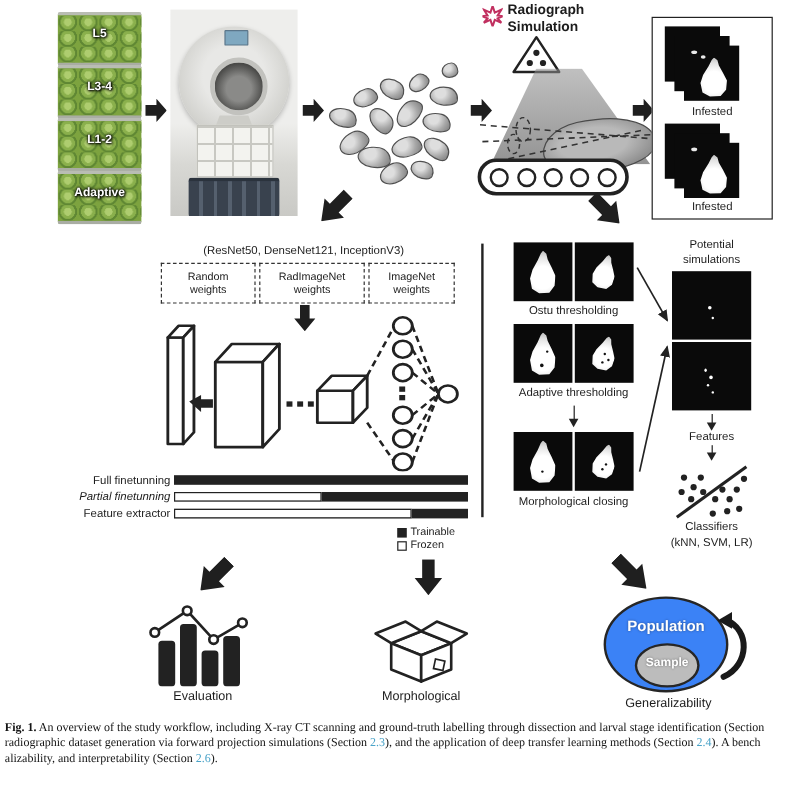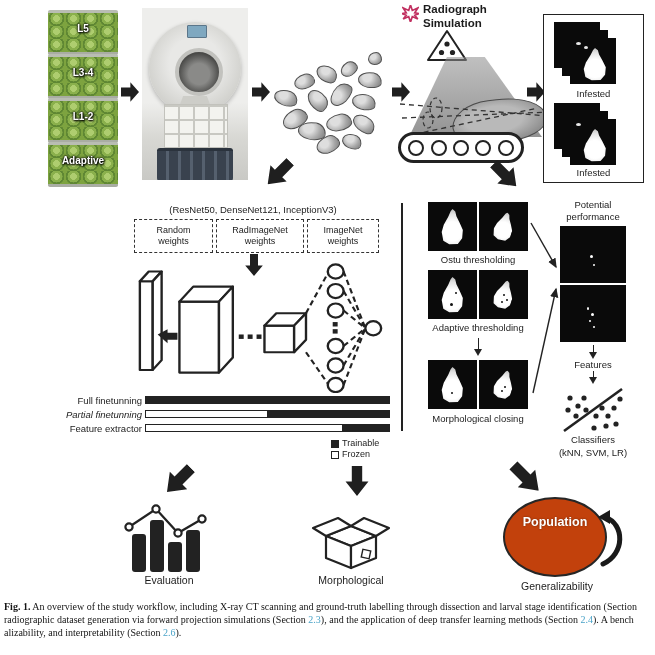--- a/index.html
+++ b/index.html
@@ -57,21 +57,21 @@
   .bar-label{position:absolute;width:88px;text-align:right;font-size:9.5px;}
   .bar{position:absolute;left:145px;width:245px;height:8px;background:#222;}
   .bar .frozen{position:absolute;left:0;top:0;bottom:0;background:#fff;border:1.6px solid #222;box-sizing:border-box;}
   .legrow{display:flex;align-items:center;gap:3px;font-size:9px;line-height:11px;}
   .sw{width:8px;height:8px;box-sizing:border-box;}
   
   .bsq{position:absolute;width:49px;height:49px;background:#0a0a0a;}
   .segsq{position:absolute;width:66px;height:57px;background:#0a0a0a;}
   .plabel{position:absolute;font-size:9.5px;text-align:center;}
   
-  .popcircle{left:503px;top:497px;width:104px;height:80px;border-radius:50%;background:#c2410c;border:2.5px solid #262626;box-sizing:border-box;}
+  .popcircle{left:503px;top:497px;width:104px;height:80px;border-radius:50%;background:#3b82f6;border:2.5px solid #262626;box-sizing:border-box;}
   .popcircle .ptxt{position:absolute;left:0;right:0;top:16px;text-align:center;color:#fff;font-weight:bold;font-size:12.5px;
      text-shadow:0 0 2px rgba(0,0,0,.45);}
   .samcircle{position:absolute;left:24px;top:37px;width:54px;height:37px;border-radius:50%;background:#bcbcbc;border:2.5px solid #262626;box-sizing:border-box;}
   .samcircle .stxt{position:absolute;left:0;right:0;top:9px;text-align:center;color:#fff;font-weight:bold;font-size:10px;
      text-shadow:0 0 2px rgba(0,0,0,.45);}
   
   .caption{left:4px;top:600px;width:651px;font-family:"Liberation Serif",serif;font-size:10px;line-height:13.2px;color:#141414;}
   .capline{white-space:nowrap;overflow:hidden;}
   .seclink{color:#4aa3c8;}
   svg{display:block;}
@@ -296,21 +296,21 @@
   </div>
   <div class="bsq" style="left:479px;top:360px;">
     <div class="pear" style="left:15px;top:10px;width:20px;height:29px;transform:rotate(14deg);"></div>
     <div class="blackdot" style="left:25px;top:26px;width:2px;height:2px;"></div>
     <div class="blackdot" style="left:22px;top:30px;width:2px;height:2px;"></div>
   </div>
   <div class="plabel" style="left:408px;top:413px;width:140px;">Morphological closing</div>
 
   <div class="plabel" style="left:545px;top:199px;width:96px;line-height:11.5px;">
     <div>Potential</div>
-    <div>performance</div>
+    <div>simulations</div>
   </div>
   <div class="segsq" style="left:560px;top:226px;">
     <div class="whitedot" style="left:30px;top:29px;width:3px;height:3px;"></div>
     <div class="whitedot" style="left:33px;top:38px;width:2px;height:2px;"></div>
   </div>
   <div class="segsq" style="left:560px;top:285px;">
     <div class="whitedot" style="left:27px;top:22px;width:2px;height:3px;"></div>
     <div class="whitedot" style="left:31px;top:28px;width:3px;height:3px;"></div>
     <div class="whitedot" style="left:29px;top:35px;width:2px;height:2px;"></div>
     <div class="whitedot" style="left:33px;top:41px;width:2px;height:2px;"></div>
@@ -380,20 +380,23 @@
       <polygon points="45,44 45,66 70,56 70,34"></polygon>
       <polygon points="20,34 7,26 32,16 45,24"></polygon>
       <polygon points="70,34 83,26 58,16 45,24"></polygon>
     </g>
     <rect x="56" y="48" width="8" height="8" fill="none" stroke="#222" stroke-width="1.4" transform="rotate(12 60 52)"></rect>
   </svg>
   <div class="lbl abs" style="left:301px;top:574px;width:100px;font-size:10.5px;">Morphological</div>
 
   <div class="abs popcircle">
     <div class="ptxt">Population</div>
+    <div class="samcircle">
+      <div class="stxt">Sample</div>
+    </div>
   </div>
   <svg class="abs" style="left:597px;top:508px;" width="30" height="62" viewBox="0 0 30 62">
     <path d="M6,56 C28,46 28,16 8,9" fill="none" stroke="#1a1a1a" stroke-width="5" stroke-linecap="round"></path>
     <polygon points="12,14 0,7 12,0" fill="#1a1a1a" transform="translate(1,2)"></polygon>
   </svg>
   <div class="lbl abs" style="left:505px;top:580px;width:104px;font-size:10.5px;">Generalizability</div>
 
   <div class="abs caption">
     <div class="capline"><b>Fig. 1.</b><span> An overview of the study workflow, including X-ray CT scanning and ground-truth labelling through dissection and larval stage identification (Section</span></div>
     <div class="capline"><span>radiographic dataset generation via forward projection simulations (Section </span><span class="seclink">2.3</span><span>), and the application of deep transfer learning methods (Section </span><span class="seclink">2.4</span><span>). A bench</span></div>

